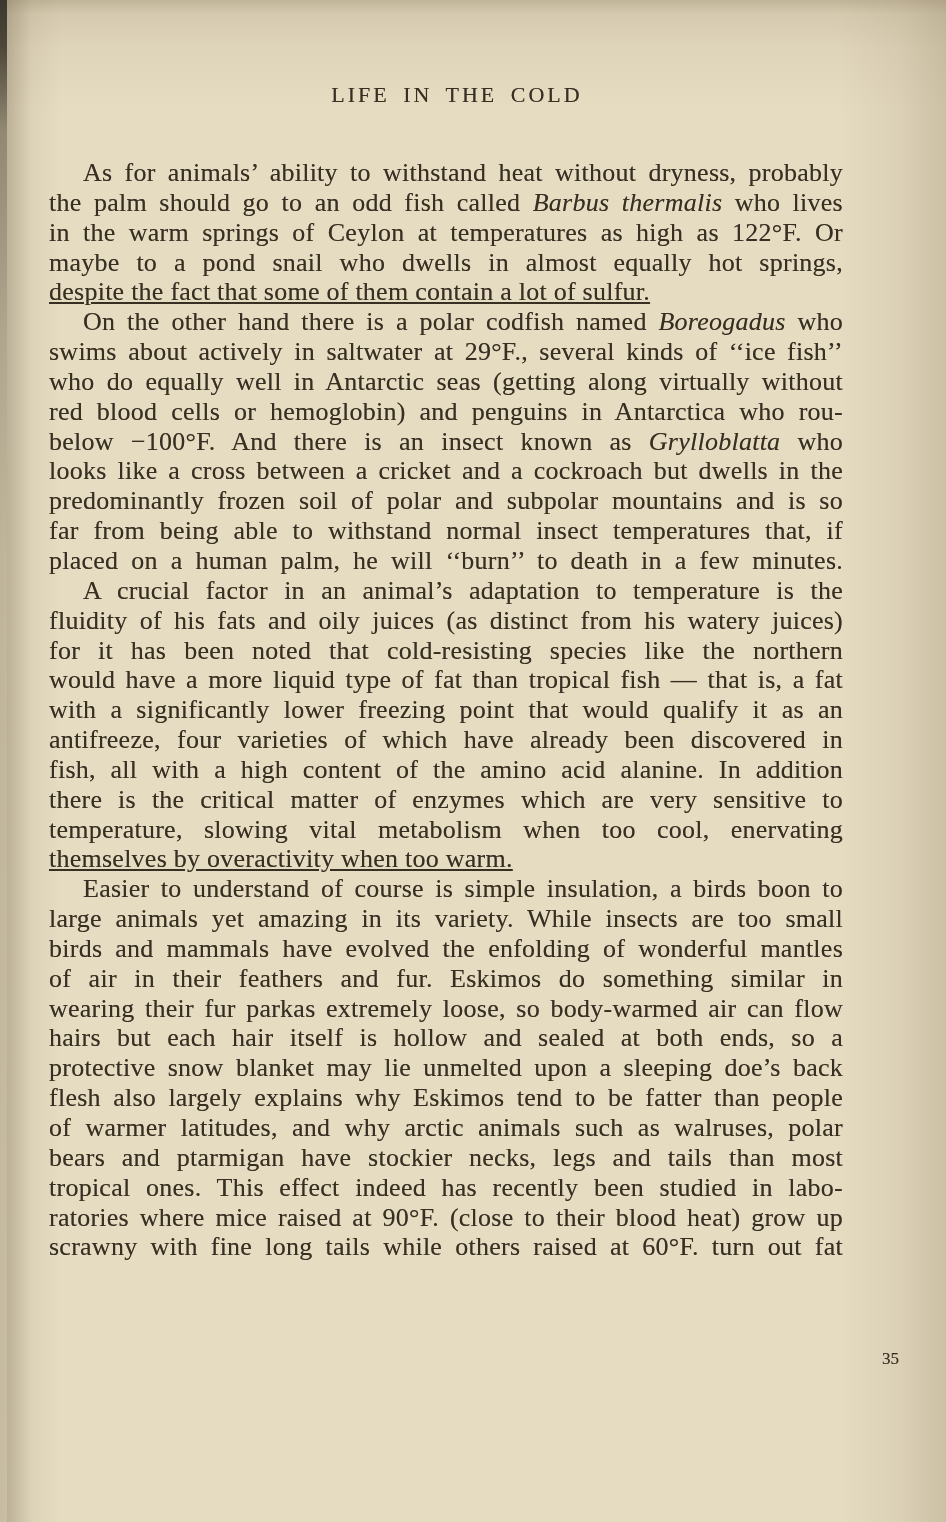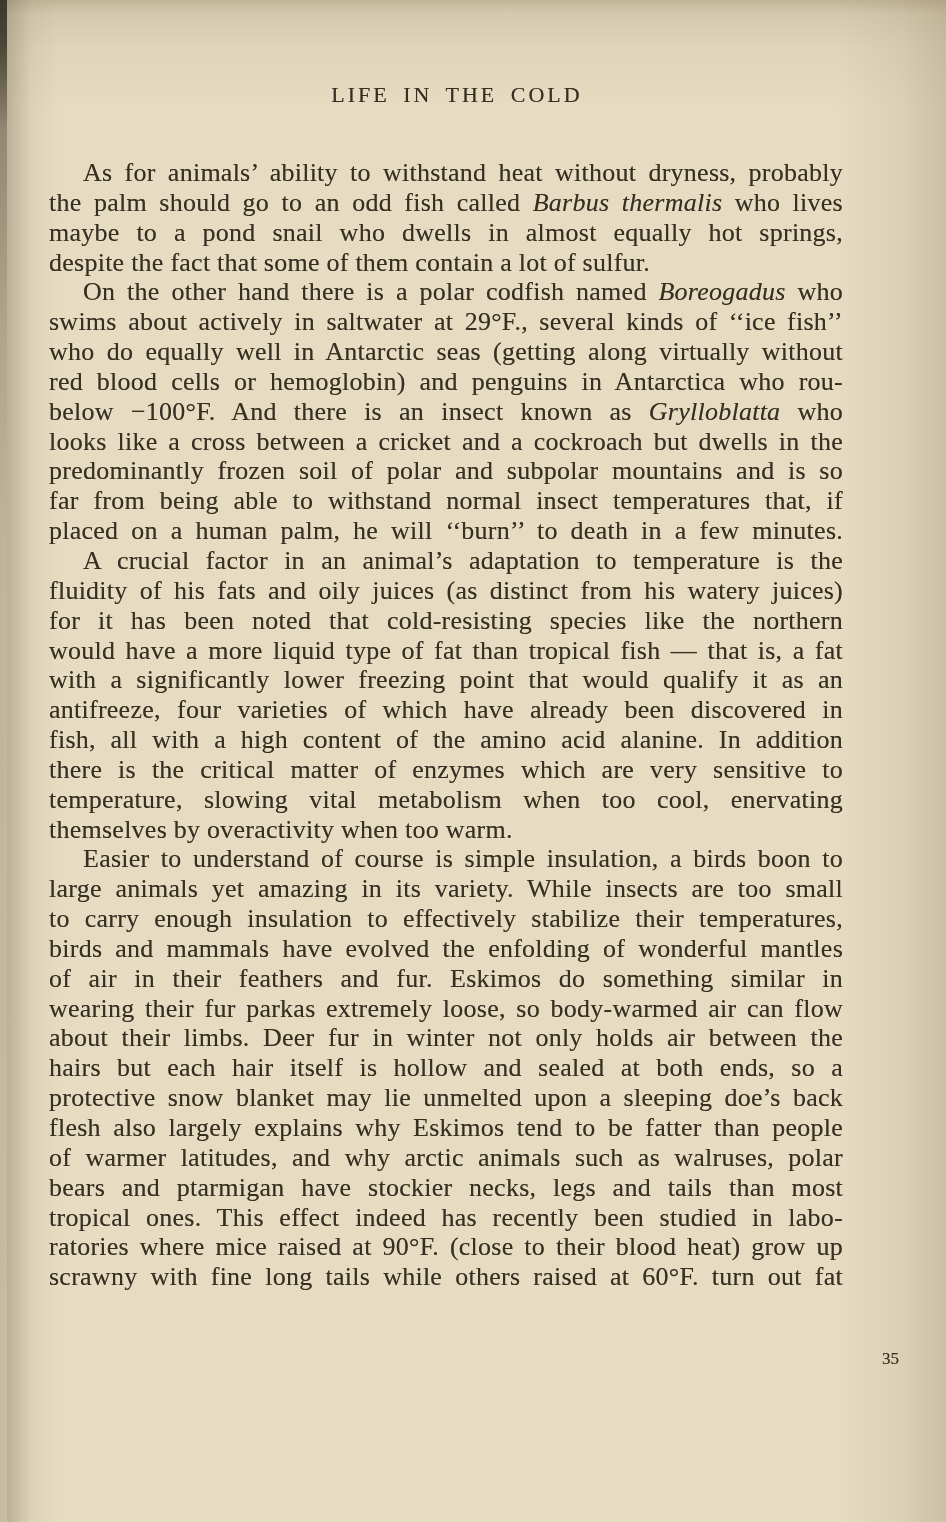--- a/index.html
+++ b/index.html
@@ -61,41 +61,42 @@
     height: 29.85px;
     line-height: 29.85px;
     font-size: 26px;
     letter-spacing: 0.25px;
     white-space: normal;
     text-align: justify;
     text-align-last: justify;
     text-shadow: 0 0 0.6px rgba(56,47,35,0.50);
   }
   .line.indent { text-indent: 34px; }
-  .line.no-just { text-align: left; text-align-last: left; }
+  .line.no-just { text-align: left; text-align-last: left; text-decoration: underline; }
   .it { font-style: italic; }
   .folio {
     position: absolute;
     left: 882px; top: 1349px;
     font-size: 17px;
     text-shadow: 0 0 0.6px rgba(56,47,35,0.50);
   }
 </style>
 </head>
 <body>
 
 <div class="page">
   <div class="edge-left"></div>
   <div class="edge-left-soft"></div>
 
   <h1 class="running-head">LIFE IN THE COLD</h1>
 
   <div class="text-block">
       <div class="line indent"><span>As for animals’ ability to withstand heat without dryness, probably</span></div>
       <div class="line"><span>the palm should go to an odd fish called </span><span class="it">Barbus thermalis</span><span> who lives</span></div>
+      <div class="line"><span>in the warm springs of Ceylon at temperatures as high as 122°F.  Or</span></div>
       <div class="line"><span>maybe to a pond snail who dwells in almost equally hot springs,</span></div>
       <div class="line no-just"><span>despite the fact that some of them contain a lot of sulfur.</span></div>
       <div class="line indent"><span>On the other hand there is a polar codfish named </span><span class="it">Boreogadus</span><span> who</span></div>
       <div class="line"><span>swims about actively in saltwater at 29°F., several kinds of ‘‘ice fish’’</span></div>
       <div class="line"><span>who do equally well in Antarctic seas (getting along virtually without</span></div>
       <div class="line"><span>red blood cells or hemoglobin) and penguins in Antarctica who rou-</span></div>
       <div class="line"><span>below −100°F.  And there is an insect known as </span><span class="it">Grylloblatta</span><span> who</span></div>
       <div class="line"><span>looks like a cross between a cricket and a cockroach but dwells in the</span></div>
       <div class="line"><span>predominantly frozen soil of polar and subpolar mountains and is so</span></div>
       <div class="line"><span>far from being able to withstand normal insect temperatures that, if</span></div>
@@ -105,25 +106,23 @@
       <div class="line"><span>for it has been noted that cold-resisting species like the northern</span></div>
       <div class="line"><span>would have a more liquid type of fat than tropical fish — that is, a fat</span></div>
       <div class="line"><span>with a significantly lower freezing point that would qualify it as an</span></div>
       <div class="line"><span>antifreeze, four varieties of which have already been discovered in</span></div>
       <div class="line"><span>fish, all with a high content of the amino acid alanine.  In addition</span></div>
       <div class="line"><span>there is the critical matter of enzymes which are very sensitive to</span></div>
       <div class="line"><span>temperature, slowing vital metabolism when too cool, enervating</span></div>
       <div class="line no-just"><span>themselves by overactivity when too warm.</span></div>
       <div class="line indent"><span>Easier to understand of course is simple insulation, a birds boon to</span></div>
       <div class="line"><span>large animals yet amazing in its variety.  While insects are too small</span></div>
-      <div class="line"><span>to carry enough insulation to effectively stabilize their temperatures,</span></div>
       <div class="line"><span>birds and mammals have evolved the enfolding of wonderful mantles</span></div>
       <div class="line"><span>of air in their feathers and fur.  Eskimos do something similar in</span></div>
       <div class="line"><span>wearing their fur parkas extremely loose, so body-warmed air can flow</span></div>
-      <div class="line"><span>about their limbs.  Deer fur in winter not only holds air between the</span></div>
       <div class="line"><span>hairs but each hair itself is hollow and sealed at both ends, so a</span></div>
       <div class="line"><span>protective snow blanket may lie unmelted upon a sleeping doe’s back</span></div>
       <div class="line"><span>flesh also largely explains why Eskimos tend to be fatter than people</span></div>
       <div class="line"><span>of warmer latitudes, and why arctic animals such as walruses, polar</span></div>
       <div class="line"><span>bears and ptarmigan have stockier necks, legs and tails than most</span></div>
       <div class="line"><span>tropical ones.  This effect indeed has recently been studied in labo-</span></div>
       <div class="line"><span>ratories where mice raised at 90°F. (close to their blood heat) grow up</span></div>
       <div class="line"><span>scrawny with fine long tails while others raised at 60°F. turn out fat</span></div>
     </div>
 

